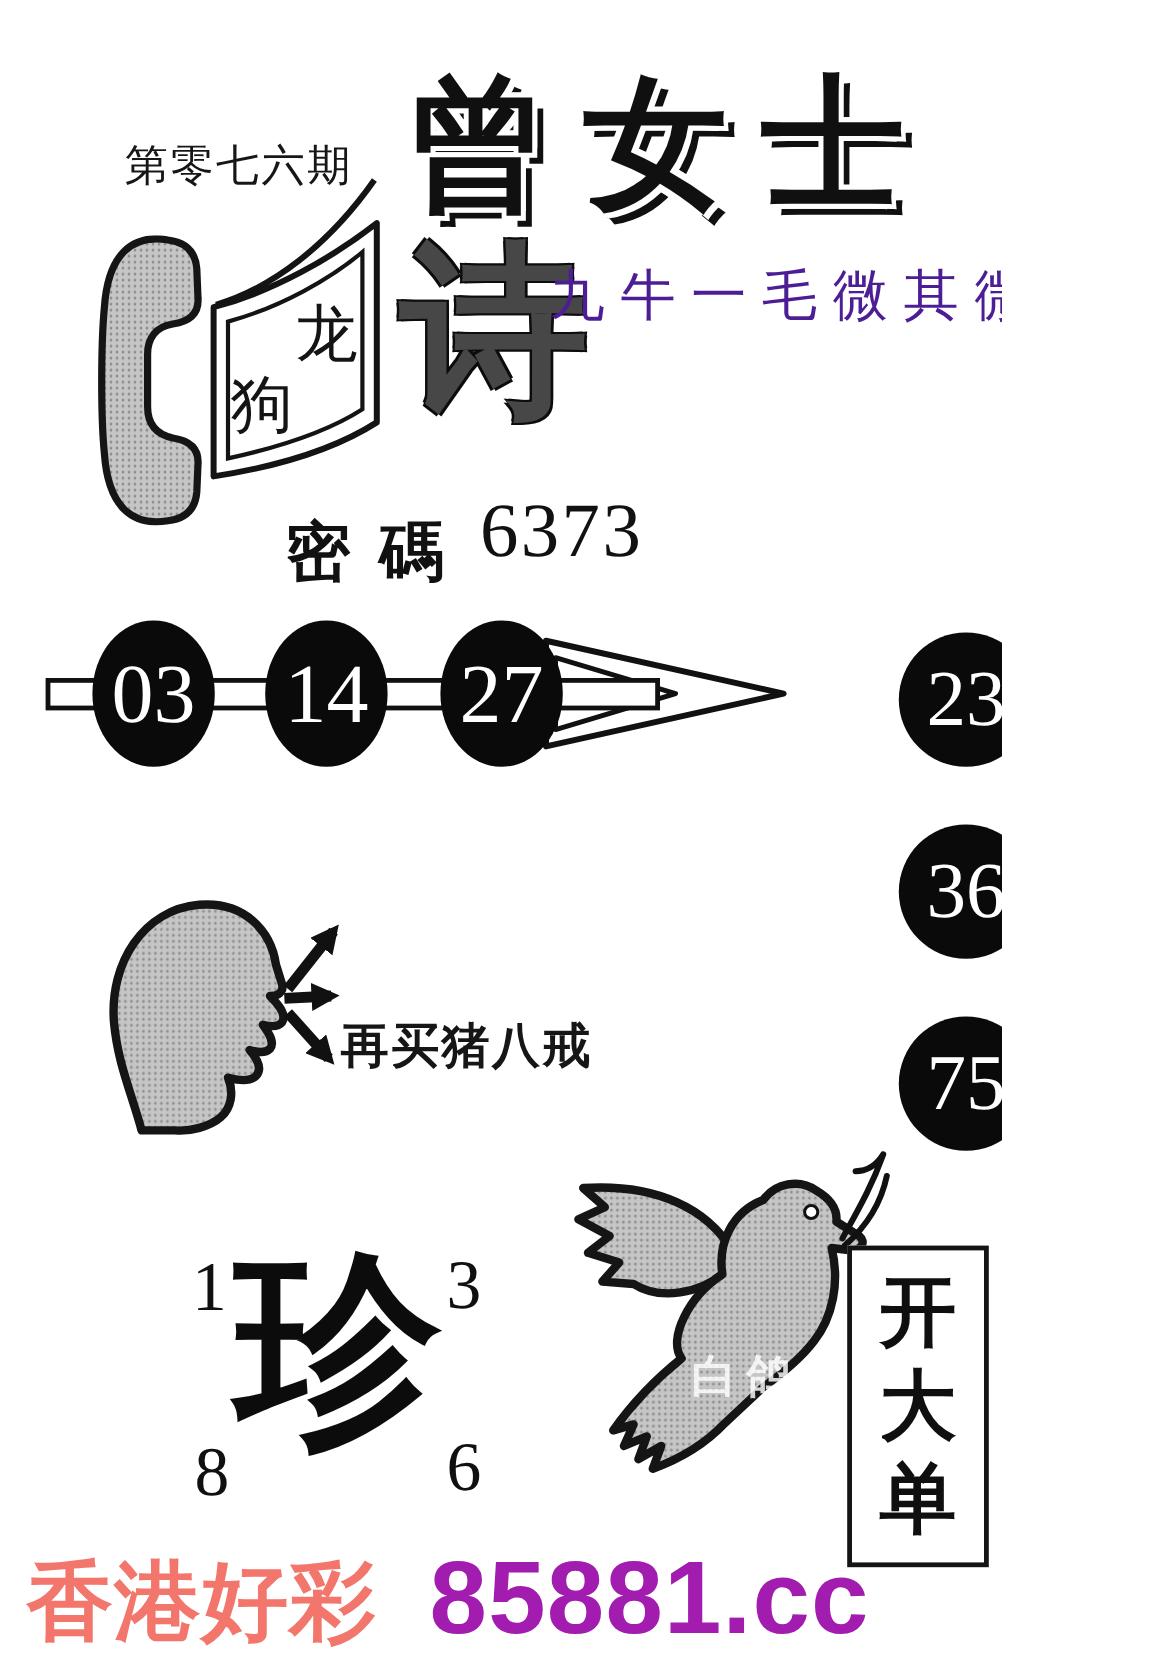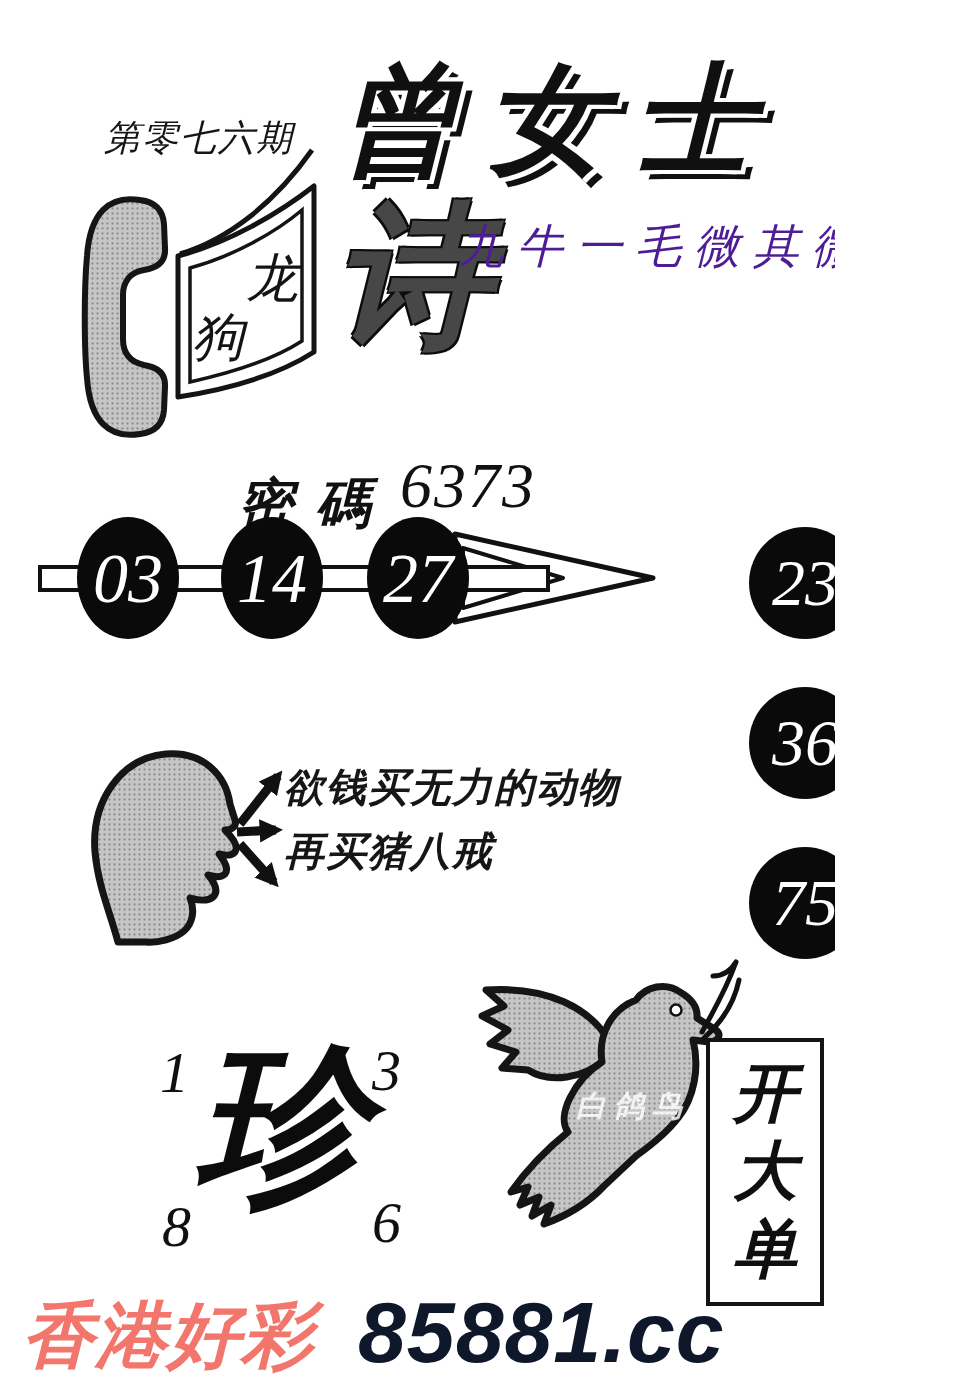--- a/index.html
+++ b/index.html
@@ -1,19 +1,19 @@
 <!DOCTYPE html>
 <html><head>
 <meta charset="utf-8">
 <style>
   * { margin:0; padding:0; box-sizing:border-box; }
   html,body { background:#ffffff; }
   .page {
     position:relative; width:835px; height:1388px; background:#ffffff;
-    overflow:hidden; font-family:"Liberation Serif","DejaVu Serif",serif; color:#111;font-style:italic;
+    overflow:hidden; font-family:"Liberation Serif","DejaVu Serif",serif; color:#111;
   }
   .abs { position:absolute; }
 
   .issue-label { left:104px; top:114px; font-size:36px; letter-spacing:2px; color:#161616; }
 
   .main-title {
     left:338px; top:40px; font-size:120px; font-weight:700; letter-spacing:28px;
     color:#101010; white-space:nowrap;
     text-shadow:-4px -4px 0 #fff, 4px -4px 0 #fff, -4px 4px 0 #fff, 4px 4px 0 #fff,
                  9px 9px 0 #101010;
@@ -22,39 +22,39 @@
 
   .poem-char {
     left:334px; top:196px; font-size:156px; font-weight:700; line-height:1.05; color:#474747;
     text-shadow:-2px -2px 0 #0c0c0c, 2px -2px 0 #0c0c0c, -2px 2px 0 #0c0c0c, 2px 2px 0 #0c0c0c;
   }
 
   .poem-line { font-size:46px; letter-spacing:13px; white-space:nowrap; color:#4c1d95; }
   .poem-line.l1 { left:458px; top:216px; }
   .poem-line.l2 { left:462px; top:288px; }
 
-  .password-row { left:238px; top:410px; display:flex; align-items:flex-start;margin-top:44px; }
+  .password-row { left:238px; top:410px; display:flex; align-items:flex-start; }
   .password-label { font-size:54px; font-weight:700; letter-spacing:24px; padding-top:14px; }
   .password-value { font-size:64px; letter-spacing:2px; margin-left:6px; line-height:1; }
 
   .side-circle {
     position:absolute; left:749px; width:112px; height:112px; border-radius:50%;
     background:#0a0a0a; color:#fff; display:flex; align-items:center; justify-content:center;
     font-size:66px; font-family:"Liberation Serif","DejaVu Serif",serif;text-align:right;
   }
 
   .speech-line { font-size:40px; font-weight:600; white-space:nowrap; letter-spacing:2px;
                  font-family:"Liberation Sans","DejaVu Sans",sans-serif; color:#161616; }
   .speech-line.s1 { left:284px; top:760px; }
-  .speech-line.s2 { left:284px; top:824px; }
+  .speech-line.s2 { left:284px; top:844px; }
 
   .corner-num { position:absolute; font-size:58px; color:#101010; line-height:1; }
   .big-char { left:196px; top:1040px; font-size:172px; font-weight:700; line-height:1; color:#0c0c0c; }
 
-  .dove-ghost-text { left:576px; top:1086px; font-size:30px; font-weight:700; letter-spacing:8px;
+  .dove-ghost-text { left:576px; top:1122px; font-size:38px; font-weight:700; letter-spacing:8px;
                      color:rgba(255,255,255,0.82); white-space:nowrap; }
 
   .vertical-box {
     left:706px; top:1038px; width:118px; height:268px; border:4px solid #141414; background:#fff;
     display:flex; flex-direction:column; align-items:center; justify-content:space-evenly;
     padding:6px 0;
   }
   .vertical-box .vchar { font-size:64px; font-weight:700; line-height:1; color:#0f0f0f; }
 
   .footer { left:22px; top:1292px; display:flex; align-items:flex-end; gap:44px;
@@ -139,21 +139,20 @@
     <defs>
       <marker id="ah" viewBox="0 0 10 10" refX="7" refY="5" markerWidth="2.6" markerHeight="2.6" orient="auto-start-reverse">
         <path d="M0,0 L10,5 L0,10 Z" fill="#111"></path>
       </marker>
     </defs>
     <line x1="12" y1="72" x2="50" y2="24" stroke="#111" stroke-width="9" marker-end="url(#ah)"></line>
     <line x1="9" y1="80" x2="48" y2="78" stroke="#111" stroke-width="9" marker-end="url(#ah)"></line>
     <line x1="12" y1="92" x2="46" y2="130" stroke="#111" stroke-width="9" marker-end="url(#ah)"></line>
   </svg>
 
-  <div class="abs speech-line s1">欲钱买无力的动物</div>
   <div class="abs speech-line s2">再买猪八戒</div>
 
   <div class="abs corner-num" style="left:160px; top:1044px;">1</div>
   <div class="abs corner-num" style="left:372px; top:1042px;">3</div>
   <div class="abs corner-num" style="left:162px; top:1198px;">8</div>
   <div class="abs corner-num" style="left:372px; top:1194px;">6</div>
   <div class="abs big-char">珍</div>
 
   <svg class="abs" style="left:452px; top:946px;" width="315" height="296" viewBox="0 0 315 296">
     <defs>
@@ -175,16 +174,16 @@
   <div class="abs dove-ghost-text">白鸽鸟</div>
 
   <div class="abs vertical-box">
     <div class="vchar">开</div>
     <div class="vchar">大</div>
     <div class="vchar">单</div>
   </div>
 
   <div class="abs footer">
     <span class="brand" style="color: rgb(242, 118, 108);">香港好彩</span>
-    <span class="site" style="color: #0f172a;">85881.cc</span>
+    <span class="site" style="color: #a21caf;">85881.cc</span>
   </div>
 
 </div>
 
 </body></html>

